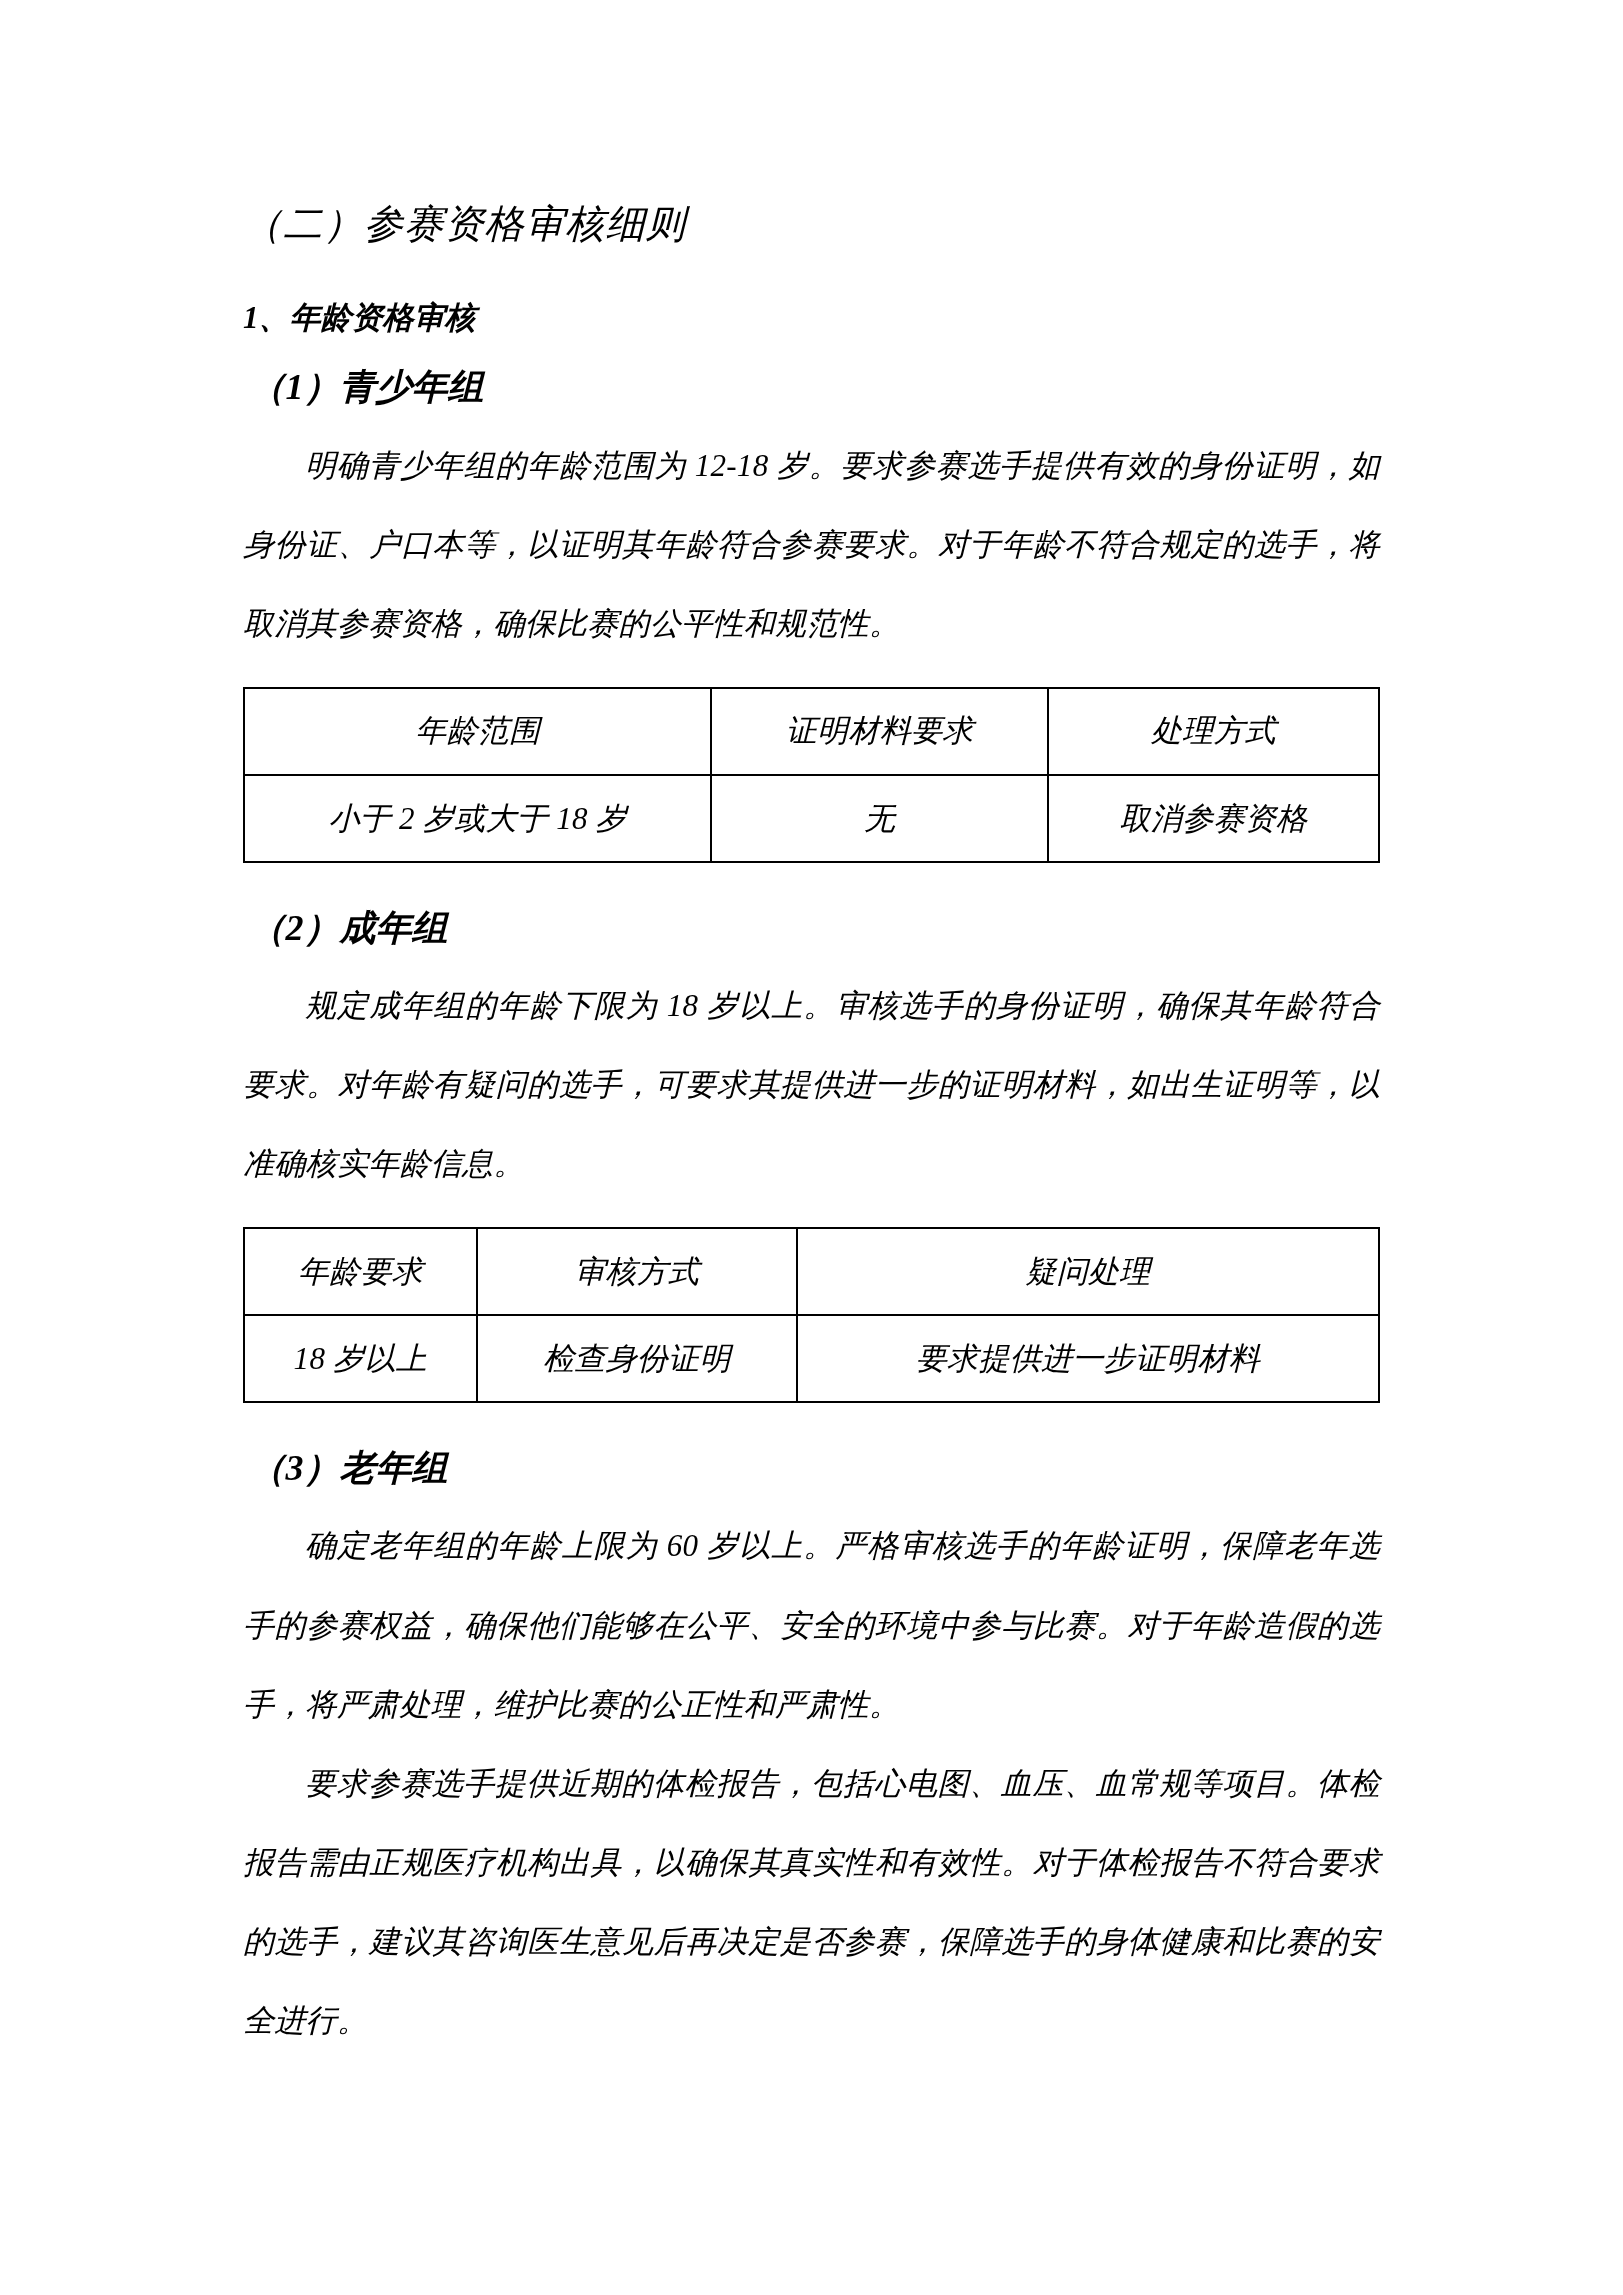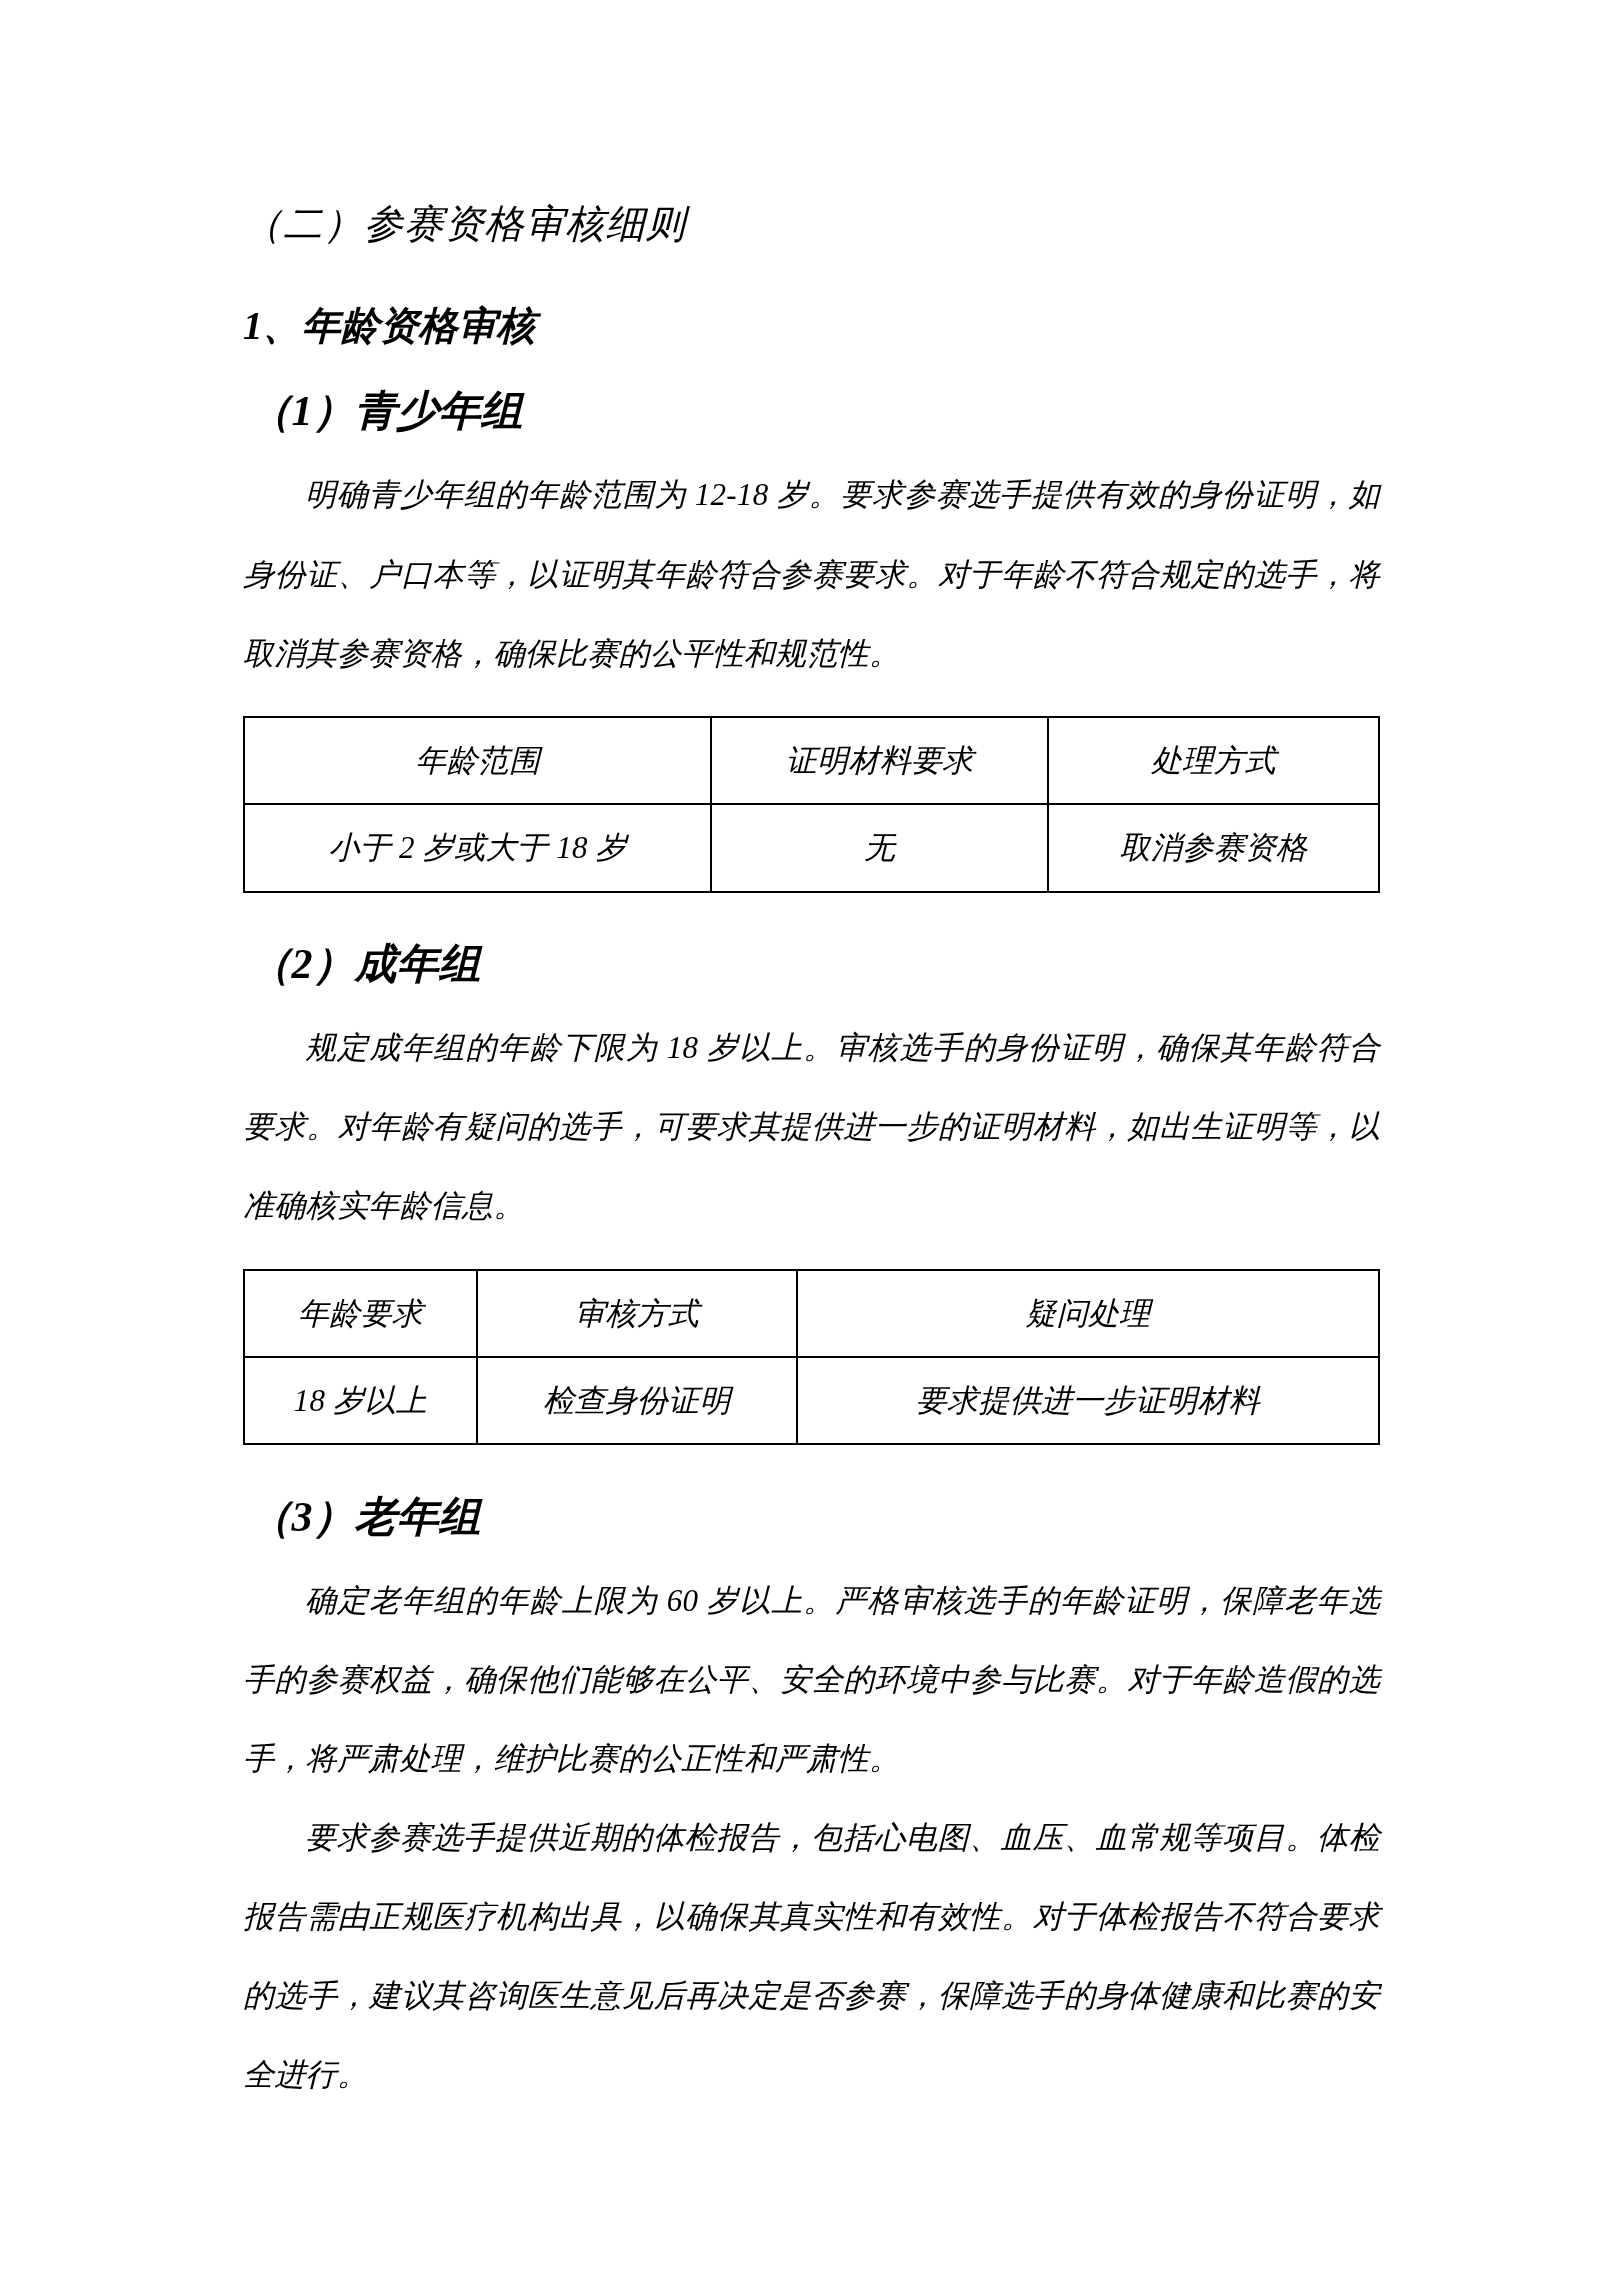--- a/index.html
+++ b/index.html
@@ -23,29 +23,29 @@
     font-style: italic;
   }
   .doc-heading {
     font-size: 39px;
     line-height: 1.6;
     margin: 0 0 30px 0;
     font-weight: normal;
     letter-spacing: 1.3px;
   }
   .sec-title {
-    font-size: 39px;
+    font-size: 31px;
     line-height: 2.1;
     margin: 0;
   }
   .sec-title.gap-top {
     margin-top: 37px;
   }
   .sub-title {
-    font-size: 42px;
+    font-size: 36px;
     line-height: 2.1;
     margin: 0;
     padding-left: 6.5px;
   }
   .para {
     font-size: 31px;
     line-height: 2.55;
     margin: 0;
     text-align: justify;
     text-indent: 2em;

